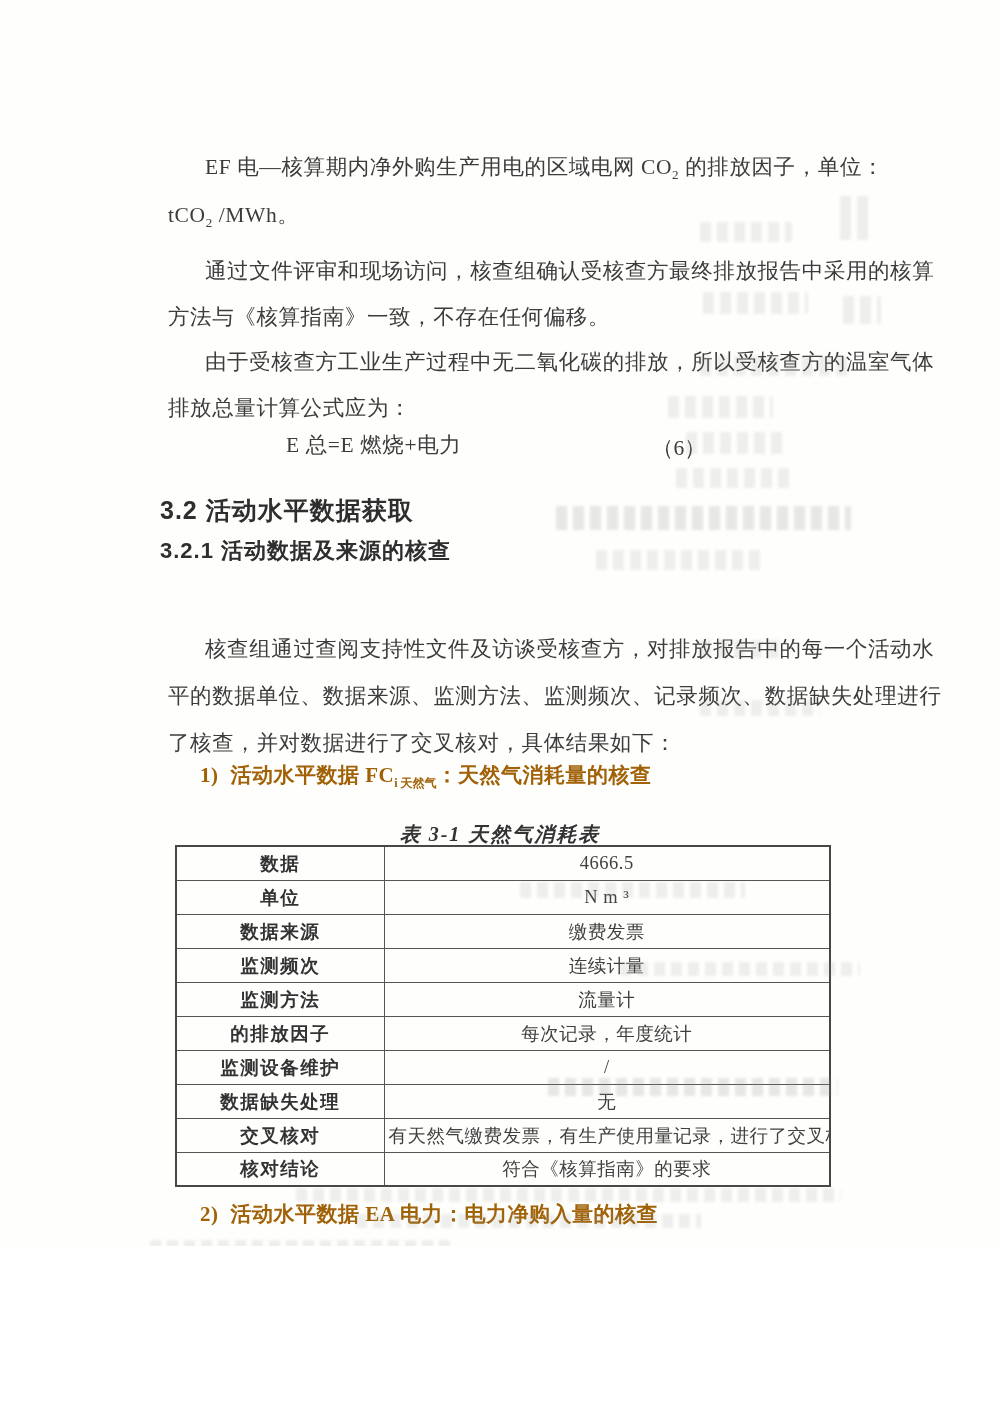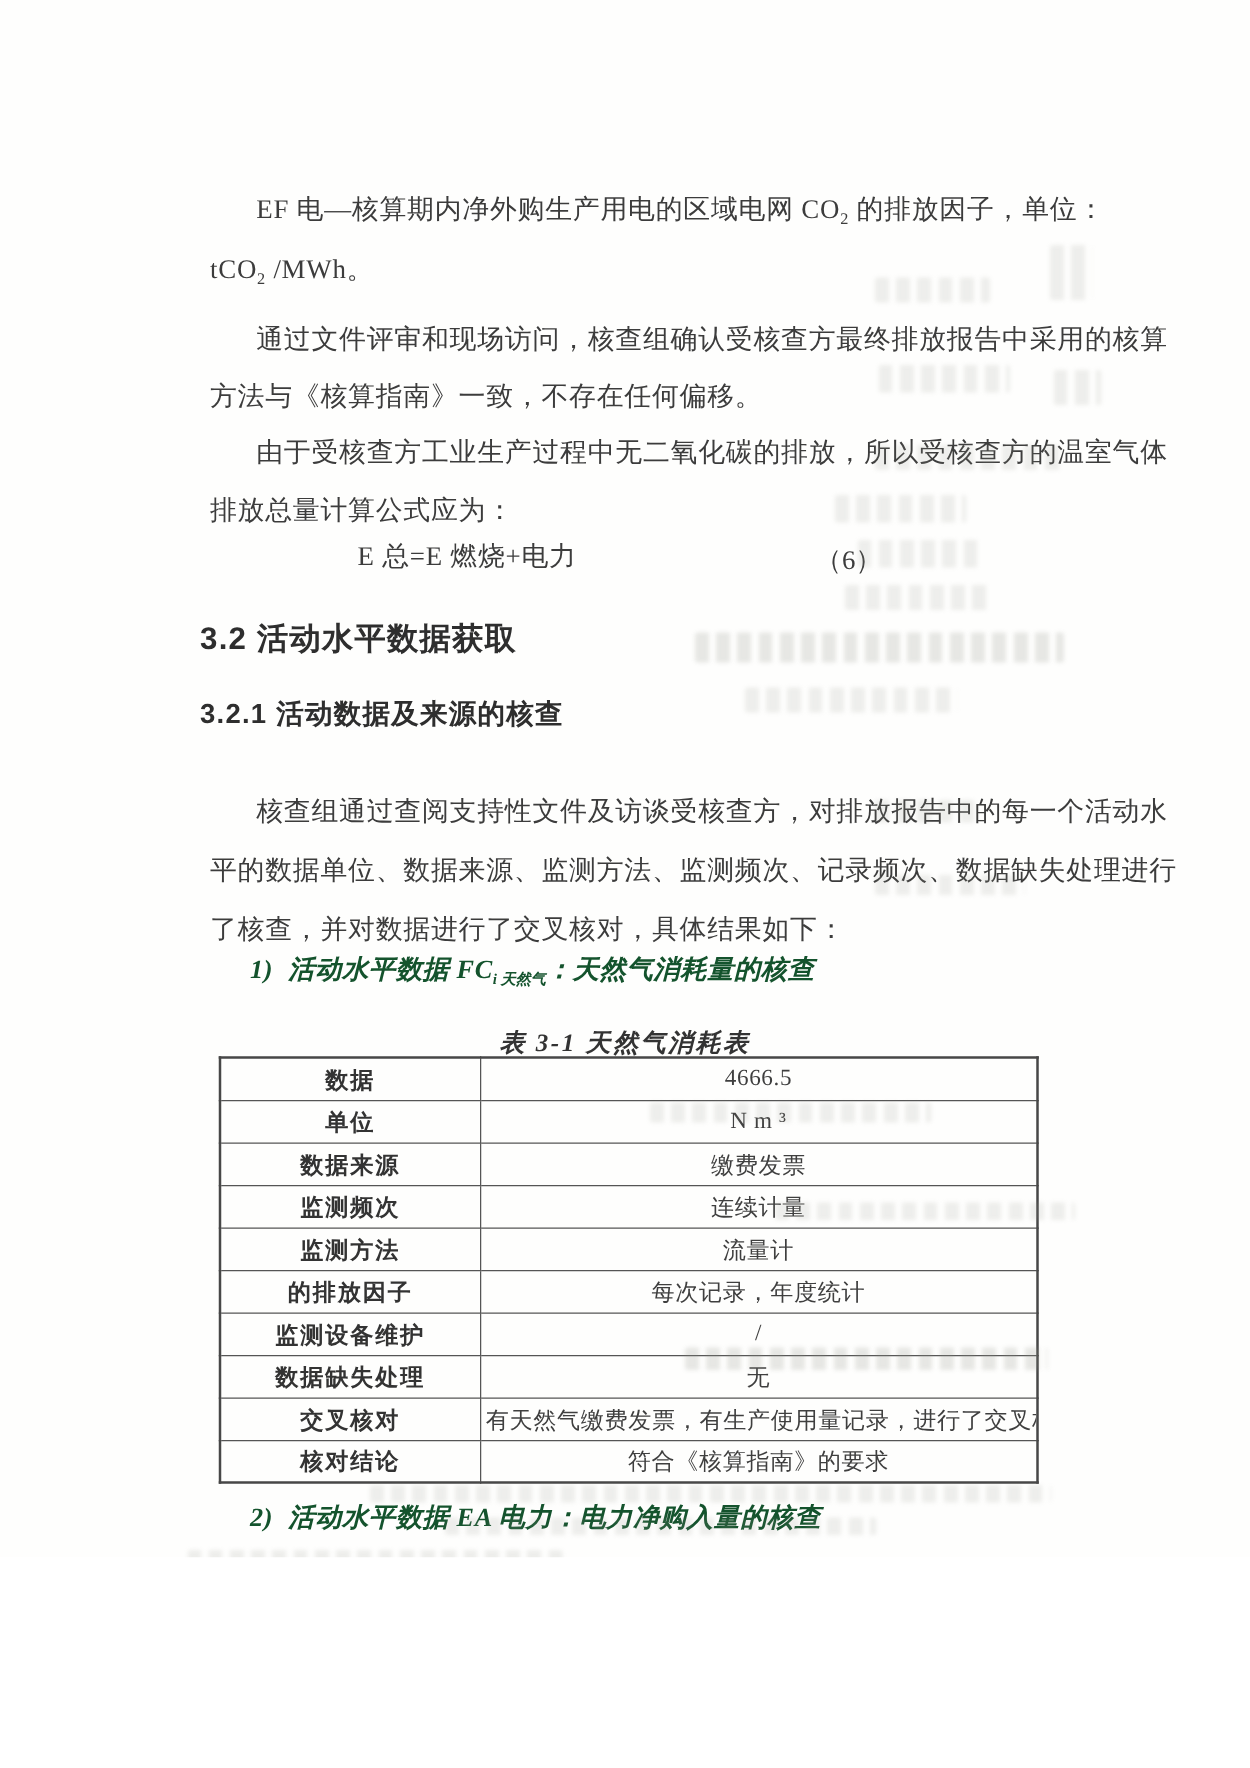--- a/index.html
+++ b/index.html
@@ -17,21 +17,21 @@
   .bodyline sub { font-size:13px; }
   .formula-num { position:absolute; font-size:21.5px; }
   .heading {
     position:absolute; font-family:"Liberation Sans","DejaVu Sans",sans-serif;
     font-weight:bold; color:#2e2e2e; letter-spacing:1px; white-space:nowrap;
   }
   .h32  { font-size:25px; }
   .h321 { font-size:22px; }
   .listitem {
     position:absolute; font-weight:bold; font-size:21px;
-    letter-spacing:0.5px; white-space:nowrap; color:#14532d;font-style:italic;
+    letter-spacing:0.5px; white-space:nowrap; color:#a16207;
   }
   .listitem .marker { margin-right:12px; font-weight:bold; }
   .listitem sub { font-size:12px; letter-spacing:0; }
   .caption {
     position:absolute; left:0; width:100%; text-align:center;
     font-style:italic; font-weight:bold; font-size:20px;
     letter-spacing:2px; color:#333; white-space:nowrap;
   }
   table.vtable {
     position:absolute; left:175px; top:845px; width:656px;
@@ -69,21 +69,21 @@
   <div class="bodyline" style="left:205px; top:259px;">通过文件评审和现场访问，核查组确认受核查方最终排放报告中采用的核算</div>
   <div class="bodyline" style="left:168px; top:305px;">方法与《核算指南》一致，不存在任何偏移。</div>
 
   <div class="bodyline" style="left:205px; top:350px;">由于受核查方工业生产过程中无二氧化碳的排放，所以受核查方的温室气体</div>
   <div class="bodyline" style="left:168px; top:396px;">排放总量计算公式应为：</div>
 
   <div class="bodyline" style="left:286px; top:433px;">E 总=E 燃烧+电力</div>
   <div class="formula-num" style="left:652px; top:433px;">（6）</div>
 
   <div class="heading h32" style="left:160px; top:494px;">3.2 活动水平数据获取</div>
-  <div class="heading h321" style="left:160px; top:556px;text-align:center;">3.2.1 活动数据及来源的核查</div>
+  <div class="heading h321" style="left:160px; top:536px;text-align:center;">3.2.1 活动数据及来源的核查</div>
 
   <div class="bodyline" style="left:205px; top:637px;">核查组通过查阅支持性文件及访谈受核查方，对排放报告中的每一个活动水</div>
   <div class="bodyline" style="left:168px; top:684px;">平的数据单位、数据来源、监测方法、监测频次、记录频次、数据缺失处理进行</div>
   <div class="bodyline" style="left:168px; top:731px;text-align:center;">了核查，并对数据进行了交叉核对，具体结果如下：</div>
 
   <div class="listitem" style="left:200px; top:761px;"><span class="marker">1)</span><span>活动水平数据 FC</span><sub>i 天然气</sub><span>：天然气消耗量的核查</span></div>
 
   <div class="caption" style="top:821px;">表 3-1 天然气消耗表</div>
 
   <table class="vtable">

